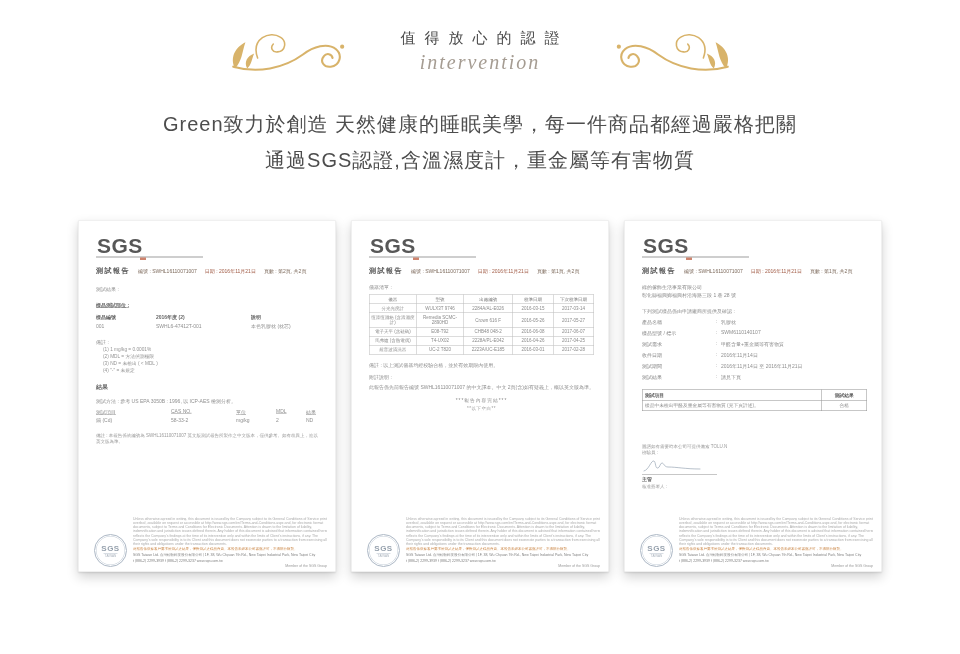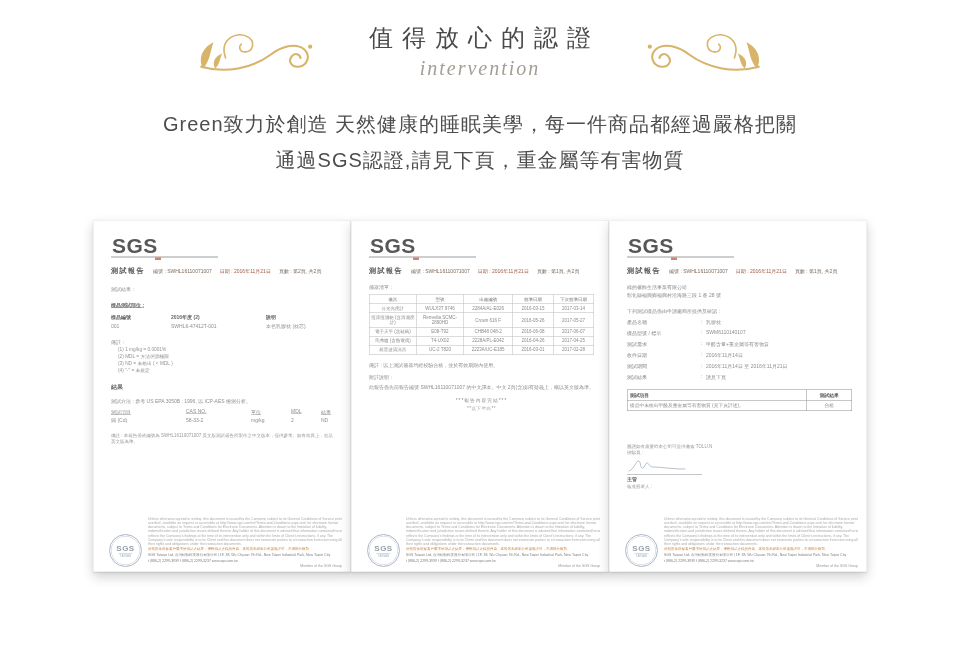--- a/index.html
+++ b/index.html
@@ -4,30 +4,30 @@
 <style>
   * { margin:0; padding:0; box-sizing:border-box; }
   html,body { width:960px; height:654px; background:#ffffff;
     font-family:"Liberation Sans","DejaVu Sans",sans-serif; overflow:hidden; }
 
   
   .header-row { display:flex; align-items:center; justify-content:center; gap:42px; padding-top:20px; }
   .ornament { width:122px; height:62px; flex:0 0 auto; }
   .ornament.flip { transform:scaleX(-1); }
   .title-block { text-align:center; }
-  .main-title { font-size:24px; color:#4a4a4a; letter-spacing:9px; font-weight:400; padding-left:9px; }
+  .main-title { font-size:15px; color:#4a4a4a; letter-spacing:9px; font-weight:400; padding-left:9px; }
   .subtitle { font-family:"Liberation Serif","DejaVu Serif",serif; font-style:italic;
     font-size:20px; color:#a59c92; letter-spacing:2px; margin-top:3px; }
 
   
   .intro { text-align:center; color:#4d4d4d; font-size:20px; margin-top:24px; }
   .intro p { line-height:36px; letter-spacing:1px; }
 
   
-  .certs { display:flex; justify-content:center; gap:0; margin-top:42px; }
+  .certs { display:flex; justify-content:center; gap:15px; margin-top:42px; }
   .cert { width:258px; height:352px; background:#fff; position:relative; overflow:hidden;
     border:1px solid #f0f0f0; border-radius:1px;
     box-shadow:0 1px 2px rgba(0,0,0,.10), 0 5px 12px rgba(0,0,0,.18); }
   .cert-inner { width:516px; height:704px; transform:scale(.5); transform-origin:0 0;
     padding:28px 32px 0 34px; position:relative; }
 
   .sgs-logo { font-size:42px; font-weight:bold; color:#575757; letter-spacing:1px; line-height:1;
     display:inline-block; padding:0 10px 0 2px; }
   .logo-rule { width:214px; height:2px; background:#9d9d9d; margin-top:1px; position:relative; }
   .logo-rule::after { content:""; position:absolute; left:88px; top:2px; width:12px; height:5px; background:#c2654a; opacity:.8; }
@@ -123,21 +123,21 @@
       <g fill="#d8b36a" stroke="none">
         <path d="M8,52 C2,40 8,28 20,22 C16,34 16,44 8,52 Z"></path>
         <path d="M22,52 C18,45 22,38 30,35 C27,42 27,48 22,52 Z"></path>
         <circle cx="131" cy="27" r="2.4"></circle>
       </g>
     </svg>
   </div>
 
   <div class="intro">
     <p>Green致力於創造 天然健康的睡眠美學，每一件商品都經過嚴格把關</p>
-    <p>通過SGS認證,請見下頁，重金屬等有害物質</p>
+    <p>通過SGS認證,含溫濕度計，重金屬等有害物質</p>
   </div>
 
   <div class="certs">
 
     <div class="cert">
       <div class="cert-inner">
         <div>
           <span class="sgs-logo">SGS</span>
           <div class="logo-rule"></div>
         </div>

